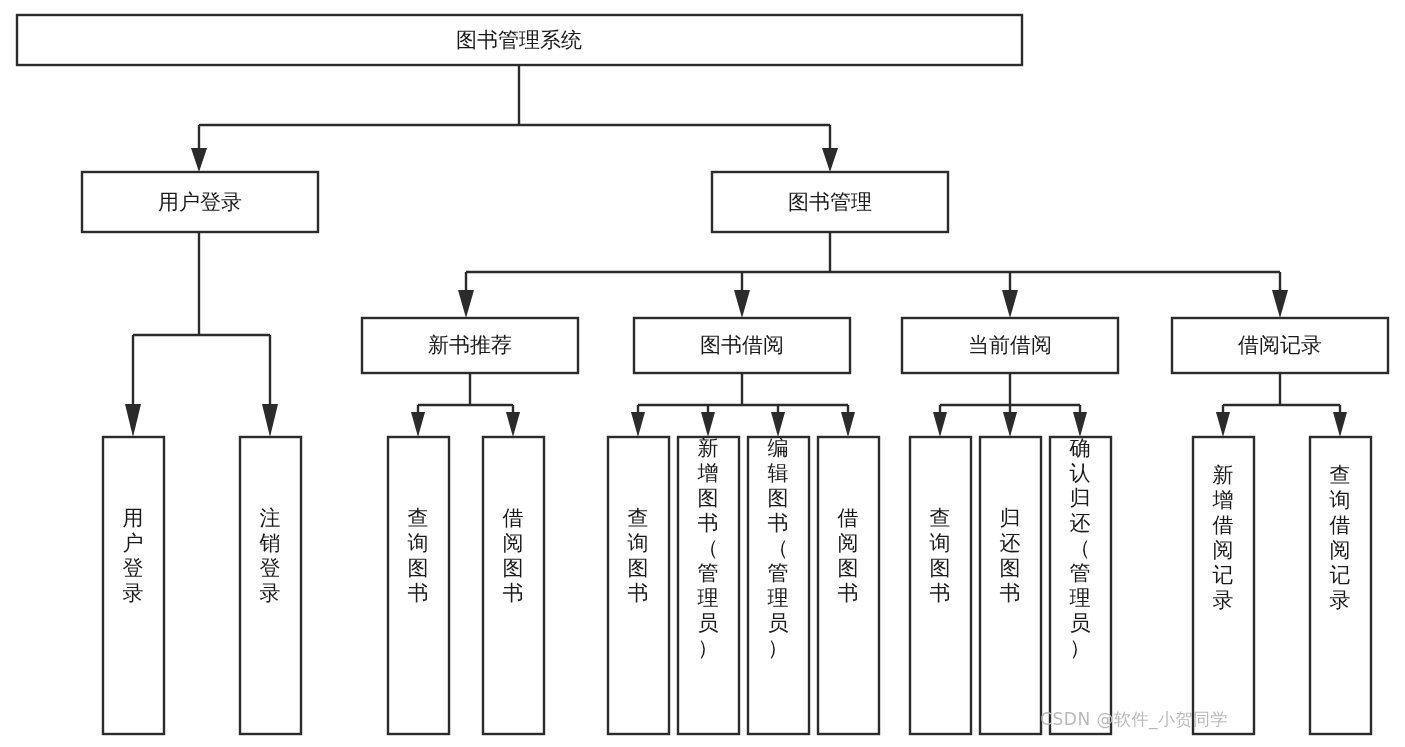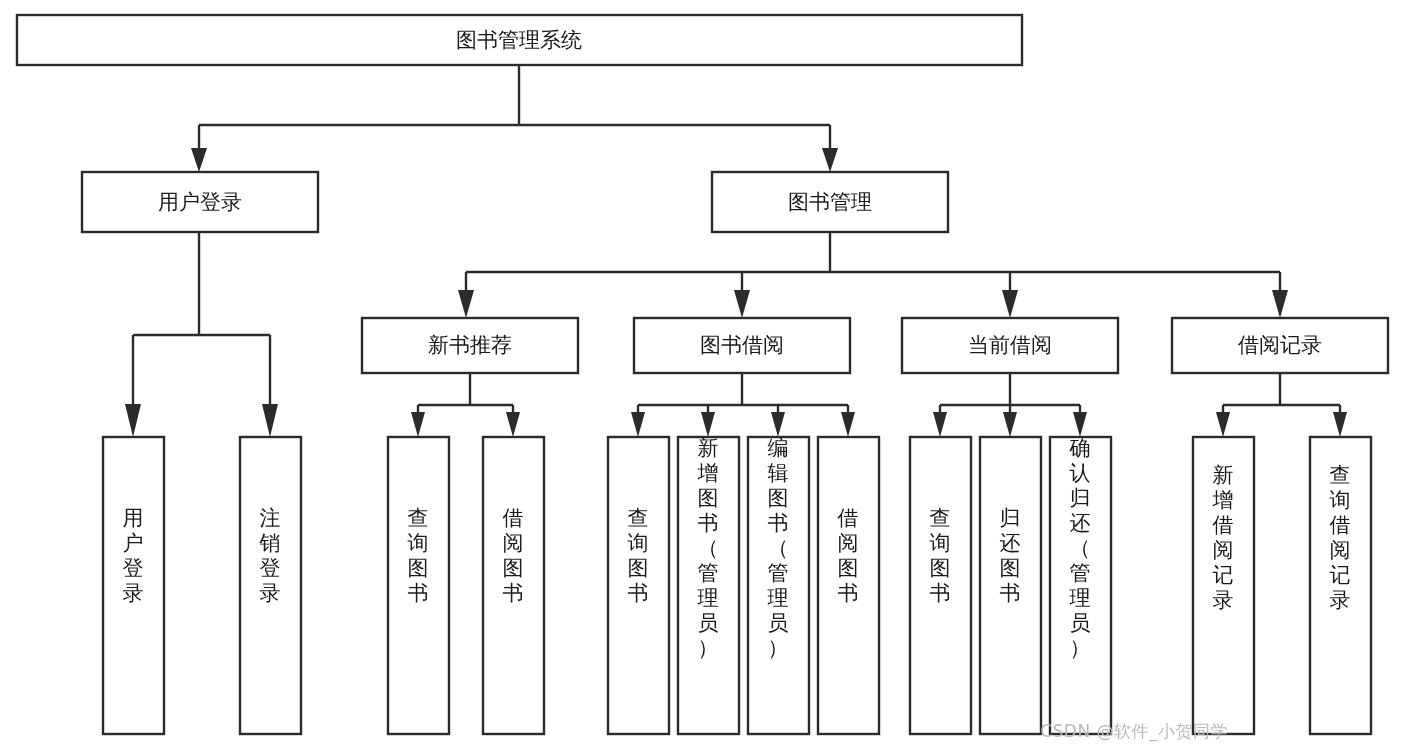--- a/index.html
+++ b/index.html
@@ -52,21 +52,21 @@
   }
   .node-label-v {
     font-family: "DejaVu Sans", "Liberation Sans", sans-serif;
     font-size: 21px;
     fill: #1a1a1a;
     text-anchor: middle;
   }
   .watermark {
     position: absolute;
     right: 8px;
-    bottom: 4px;
+    bottom: 16px;
     font-family: "DejaVu Sans", "Liberation Sans", sans-serif;
     font-size: 17px;
     color: #b9b9b9;
     letter-spacing: 0.5px;
     white-space: nowrap;
     user-select: none;
   }
 </style>
 </head>
 <body>

